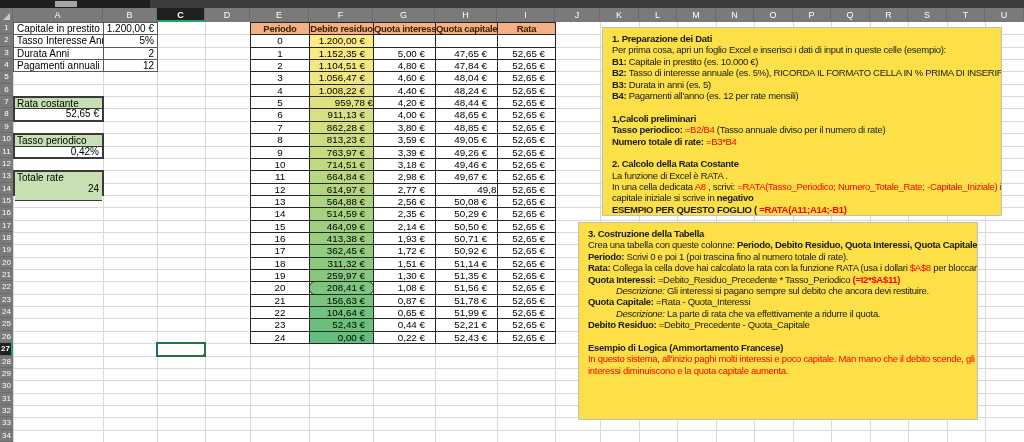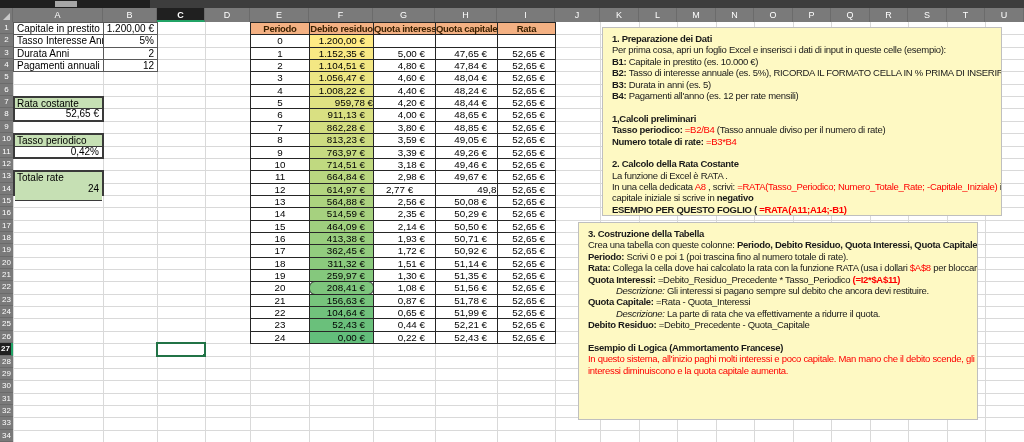--- a/index.html
+++ b/index.html
@@ -40,21 +40,21 @@
   .sumblock{position:absolute;box-sizing:border-box;border:2px solid #3a3a3a;background:#fff;}
   .sumlbl{position:absolute;left:0;top:0;right:0;background:#c6e0b4;border-bottom:1px solid #3a3a3a;
           font-size:10px;padding-left:2px;line-height:11px;box-sizing:border-box;}
   .sumval{position:absolute;left:0;right:0;bottom:0;font-size:10px;text-align:right;
           padding-right:3px;line-height:12px;}
   
   #sel-cell{border:2px solid #217346;background:transparent;z-index:30;}
   #fill-handle{position:absolute;width:5px;height:5px;background:#217346;border:1px solid #fff;
                right:-3px;bottom:-3px;box-sizing:border-box;}
   
-  .tbox{position:absolute;box-sizing:border-box;background:#fef9c3;border:1px solid #bfbfbf;
+  .tbox{position:absolute;box-sizing:border-box;background:#fde047;border:1px solid #bfbfbf;
         padding:5px 9px;z-index:20;overflow:hidden;}
   .tline{font-size:9.5px;letter-spacing:-0.3px;line-height:11.4px;height:11.4px;
          white-space:nowrap;color:#1a1a1a;}
   .tline .b{font-weight:bold;}
   .tline .r{color:#fe0000;}
   .tline .i{font-style:italic;}
   .tline.ind{padding-left:28px;}
 </style>
 </head>
 <body>
@@ -195,21 +195,21 @@
       <div class="cell tcell tnum" style="left: 373px; top: 157.882px; width: 63px; height: 13.3529px;">3,18 €</div>
       <div class="cell tcell tnum" style="left: 435px; top: 157.882px; width: 63px; height: 13.3529px;">49,46 €</div>
       <div class="cell tcell tnum" style="left: 497px; top: 157.882px; width: 59px; height: 13.3529px;">52,65 €</div>
       <div class="cell tcell tctr" style="left: 250px; top: 170.235px; width: 60px; height: 13.3529px;">11</div>
       <div class="cell tcell tnum" style="left: 309px; top: 170.235px; width: 65px; height: 13.3529px; background: rgb(185, 215, 128); padding-right: 8px;">664,84 €</div>
       <div class="cell tcell tnum" style="left: 373px; top: 170.235px; width: 63px; height: 13.3529px;">2,98 €</div>
       <div class="cell tcell tnum" style="left: 435px; top: 170.235px; width: 63px; height: 13.3529px;">49,67 €</div>
       <div class="cell tcell tnum" style="left: 497px; top: 170.235px; width: 59px; height: 13.3529px;">52,65 €</div>
       <div class="cell tcell tctr" style="left: 250px; top: 182.588px; width: 60px; height: 13.3529px;">12</div>
       <div class="cell tcell tnum" style="left: 309px; top: 182.588px; width: 65px; height: 13.3529px; background: rgb(179, 213, 128); padding-right: 8px;">614,97 €</div>
-      <div class="cell tcell tnum" style="left: 373px; top: 182.588px; width: 63px; height: 13.3529px; text-align: center;">2,77 €</div>
+      <div class="cell tcell tnum" style="left: 373px; top: 182.588px; width: 63px; height: 13.3529px;">2,77 €</div>
       <div class="cell tcell tnum" style="left: 435px; top: 182.588px; width: 86px; height: 13.3529px;">49,88 €</div>
       <div class="cell tcell tnum" style="left: 497px; top: 182.588px; width: 59px; height: 13.3529px;">52,65 €</div>
       <div class="cell tcell tctr" style="left: 250px; top: 194.941px; width: 60px; height: 13.3529px;">13</div>
       <div class="cell tcell tnum" style="left: 309px; top: 194.941px; width: 65px; height: 13.3529px; background: rgb(172, 211, 127); padding-right: 8px;">564,88 €</div>
       <div class="cell tcell tnum" style="left: 373px; top: 194.941px; width: 63px; height: 13.3529px;">2,56 €</div>
       <div class="cell tcell tnum" style="left: 435px; top: 194.941px; width: 63px; height: 13.3529px;">50,08 €</div>
       <div class="cell tcell tnum" style="left: 497px; top: 194.941px; width: 59px; height: 13.3529px;">52,65 €</div>
       <div class="cell tcell tctr" style="left: 250px; top: 207.294px; width: 60px; height: 13.3529px;">14</div>
       <div class="cell tcell tnum" style="left: 309px; top: 207.294px; width: 65px; height: 13.3529px; background: rgb(166, 209, 127); padding-right: 8px;">514,59 €</div>
       <div class="cell tcell tnum" style="left: 373px; top: 207.294px; width: 63px; height: 13.3529px;">2,35 €</div>

